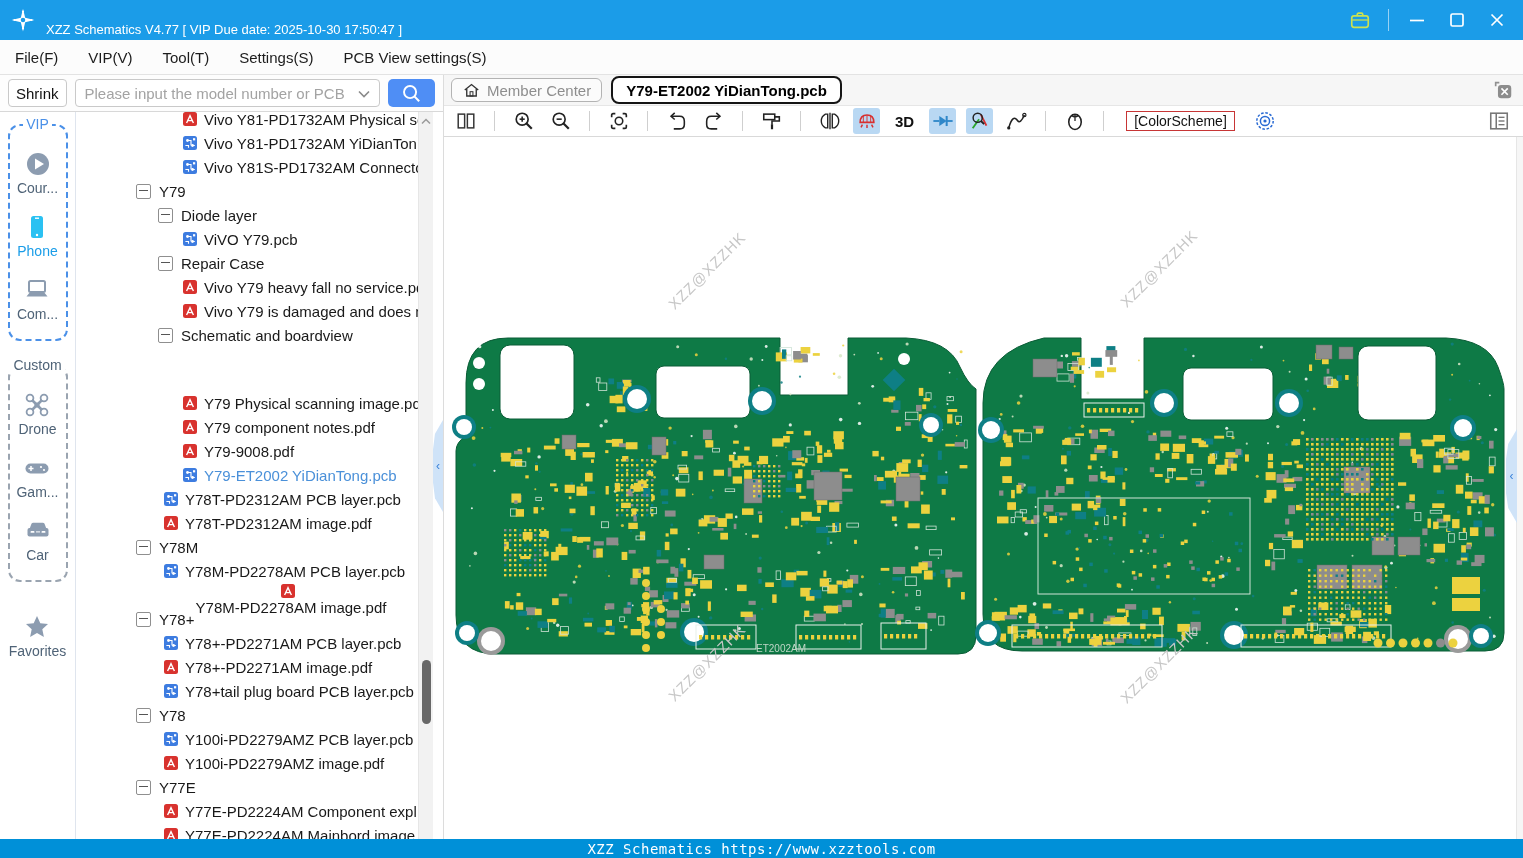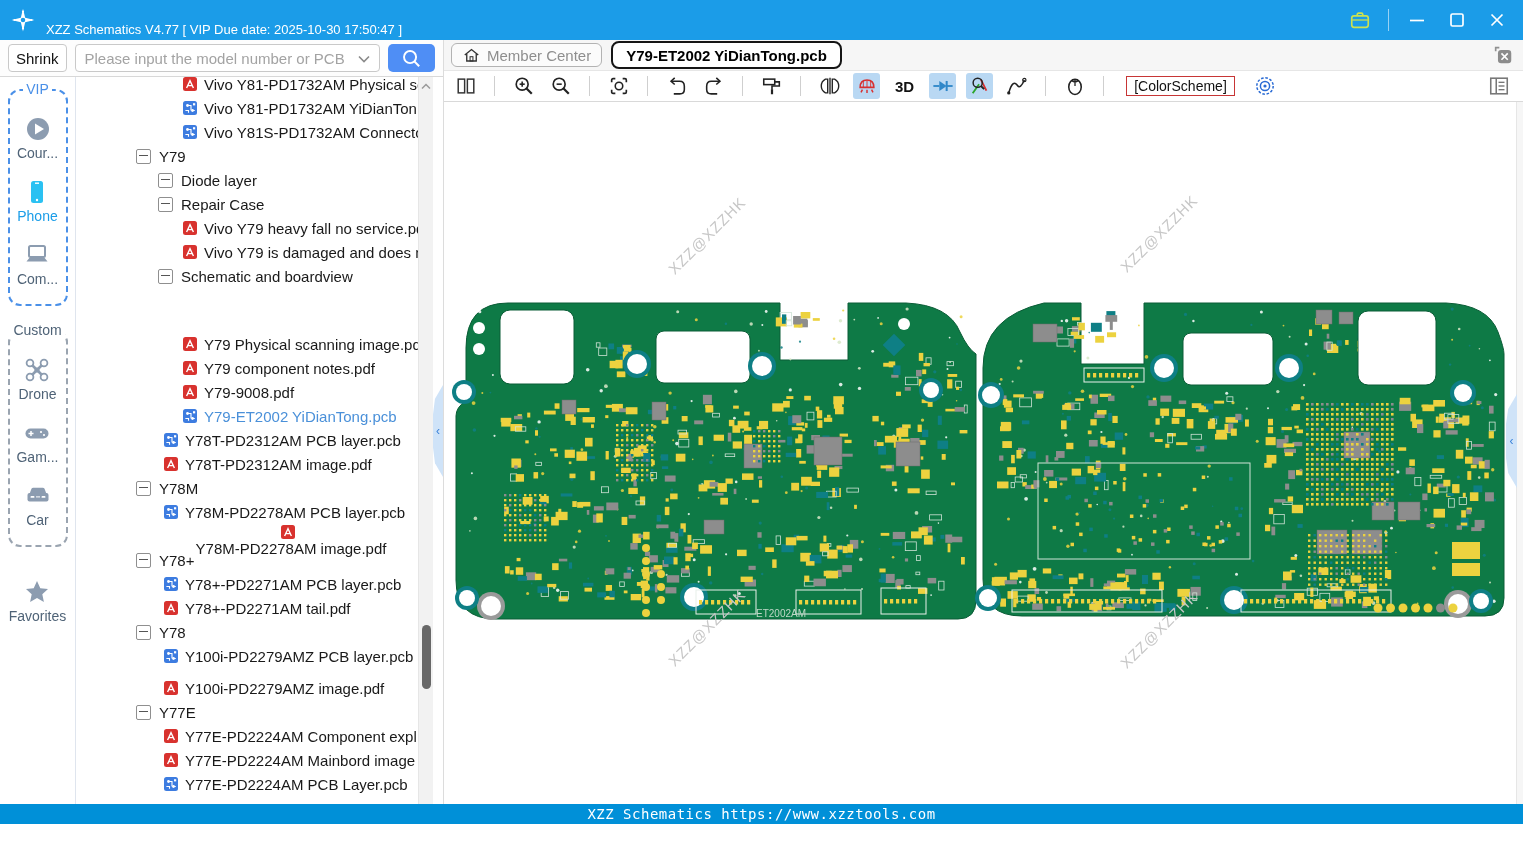--- a/index.html
+++ b/index.html
@@ -116,20 +116,27 @@
           </svg>
         </button>
         <button class="wbtn">
           <svg width="20" height="20" viewBox="0 0 20 20" xmlns="http://www.w3.org/2000/svg">
             <path d="M4.5 4.5 L15.5 15.5 M15.5 4.5 L4.5 15.5" stroke="#fff" stroke-width="1.7"></path>
           </svg>
         </button>
       </div>
   </div>
 
+  <div class="menubar" id="menubar">
+      <span class="mitem">File(F)</span>
+      <span class="mitem">VIP(V)</span>
+      <span class="mitem">Tool(T)</span>
+      <span class="mitem">Settings(S)</span>
+      <span class="mitem">PCB View settings(S)</span>
+    </div>
 
   <div class="main">
 
     <div class="left-col">
       <div class="search-row">
         <button class="shrink-btn">Shrink</button>
         <div class="combo">
           <span class="ph">Please input the model number or PCB</span>
           <span id="combo-chev" style="display:flex;">
               <svg width="18" height="18" viewBox="0 0 18 18" xmlns="http://www.w3.org/2000/svg">
@@ -261,20 +268,32 @@
                 <span>Vivo Y81S-PD1732AM Connecto</span>
               </div>
               <div class="trow" style="padding-left: 60px;">
                 <span class="box"></span>
                 <span>Y79</span>
               </div>
               <div class="trow" style="padding-left: 82px;">
                 <span class="box"></span>
                 <span>Diode layer</span>
               </div>
+              <div class="trow" style="padding-left: 106px;">
+                <span class="ficon">
+                  <svg width="16" height="16" viewBox="0 0 16 16" xmlns="http://www.w3.org/2000/svg">
+                    <rect x="1" y="1" width="14" height="14" rx="2.5" fill="#3d7ce0"></rect>
+                    <circle cx="5.5" cy="5.5" r="1.4" fill="#fff"></circle>
+                    <circle cx="10.5" cy="10.5" r="1.4" fill="#fff"></circle>
+                    <path d="M5.5 5.5 H9 V10.5 M10.5 10.5 H12.8 M3.4 10.5 H6.5 V12.8" fill="none" stroke="#fff" stroke-width="1.1"></path>
+                    <rect x="11" y="3.2" width="2.2" height="2.2" fill="#fff"></rect>
+                  </svg>
+                </span>
+                <span>ViVO Y79.pcb</span>
+              </div>
               <div class="trow" style="padding-left: 82px;">
                 <span class="box"></span>
                 <span>Repair Case</span>
               </div>
               <div class="trow" style="padding-left: 106px;">
                 <span class="ficon">
                   <svg width="16" height="16" viewBox="0 0 16 16" xmlns="http://www.w3.org/2000/svg">
                     <rect x="1" y="1" width="14" height="14" rx="2.5" fill="#d8322e"></rect>
                     <path d="M4.6 12 L8 4.6 L11.4 12 M6 9.6 H10" fill="none" stroke="#fff" stroke-width="1.4"></path>
                   </svg>
@@ -395,39 +414,51 @@
                 </span>
                 <span>Y78+-PD2271AM PCB layer.pcb</span>
               </div>
               <div class="trow" style="padding-left: 87px;">
                 <span class="ficon">
                   <svg width="16" height="16" viewBox="0 0 16 16" xmlns="http://www.w3.org/2000/svg">
                     <rect x="1" y="1" width="14" height="14" rx="2.5" fill="#d8322e"></rect>
                     <path d="M4.6 12 L8 4.6 L11.4 12 M6 9.6 H10" fill="none" stroke="#fff" stroke-width="1.4"></path>
                   </svg>
                 </span>
-                <span>Y78+-PD2271AM tail.pdf</span>
+                <span>Y78+-PD2271AM image.pdf</span>
+              </div>
+              <div class="trow" style="padding-left: 87px;">
+                <span class="ficon">
+                  <svg width="16" height="16" viewBox="0 0 16 16" xmlns="http://www.w3.org/2000/svg">
+                    <rect x="1" y="1" width="14" height="14" rx="2.5" fill="#3d7ce0"></rect>
+                    <circle cx="5.5" cy="5.5" r="1.4" fill="#fff"></circle>
+                    <circle cx="10.5" cy="10.5" r="1.4" fill="#fff"></circle>
+                    <path d="M5.5 5.5 H9 V10.5 M10.5 10.5 H12.8 M3.4 10.5 H6.5 V12.8" fill="none" stroke="#fff" stroke-width="1.1"></path>
+                    <rect x="11" y="3.2" width="2.2" height="2.2" fill="#fff"></rect>
+                  </svg>
+                </span>
+                <span>Y78+tail plug board PCB layer.pcb</span>
               </div>
               <div class="trow" style="padding-left: 60px;">
                 <span class="box"></span>
                 <span>Y78</span>
               </div>
               <div class="trow" style="padding-left: 87px;">
                 <span class="ficon">
                   <svg width="16" height="16" viewBox="0 0 16 16" xmlns="http://www.w3.org/2000/svg">
                     <rect x="1" y="1" width="14" height="14" rx="2.5" fill="#3d7ce0"></rect>
                     <circle cx="5.5" cy="5.5" r="1.4" fill="#fff"></circle>
                     <circle cx="10.5" cy="10.5" r="1.4" fill="#fff"></circle>
                     <path d="M5.5 5.5 H9 V10.5 M10.5 10.5 H12.8 M3.4 10.5 H6.5 V12.8" fill="none" stroke="#fff" stroke-width="1.1"></path>
                     <rect x="11" y="3.2" width="2.2" height="2.2" fill="#fff"></rect>
                   </svg>
                 </span>
                 <span>Y100i-PD2279AMZ PCB layer.pcb</span>
               </div>
-              <div class="trow" style="padding-left: 87px; margin-top: 8px;">
+              <div class="trow" style="padding-left: 87px;">
                 <span class="ficon">
                   <svg width="16" height="16" viewBox="0 0 16 16" xmlns="http://www.w3.org/2000/svg">
                     <rect x="1" y="1" width="14" height="14" rx="2.5" fill="#d8322e"></rect>
                     <path d="M4.6 12 L8 4.6 L11.4 12 M6 9.6 H10" fill="none" stroke="#fff" stroke-width="1.4"></path>
                   </svg>
                 </span>
                 <span>Y100i-PD2279AMZ image.pdf</span>
               </div>
               <div class="trow" style="padding-left: 60px;">
                 <span class="box"></span>

